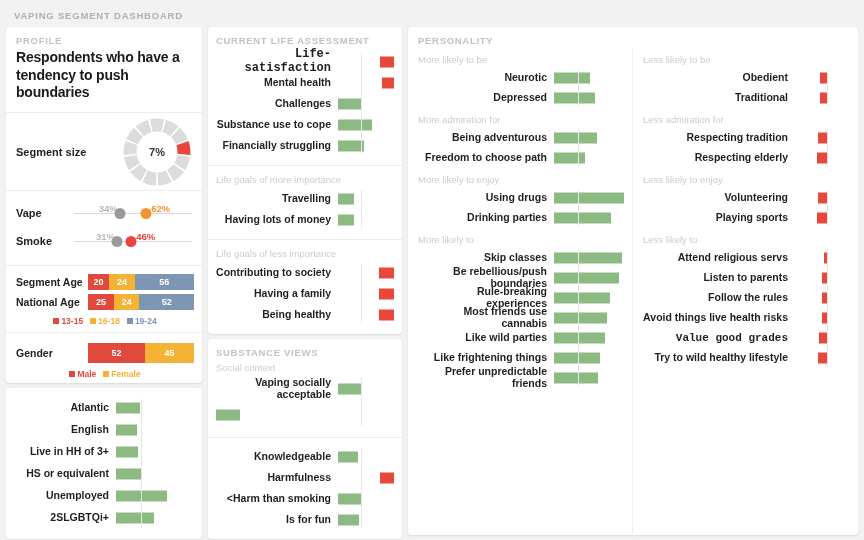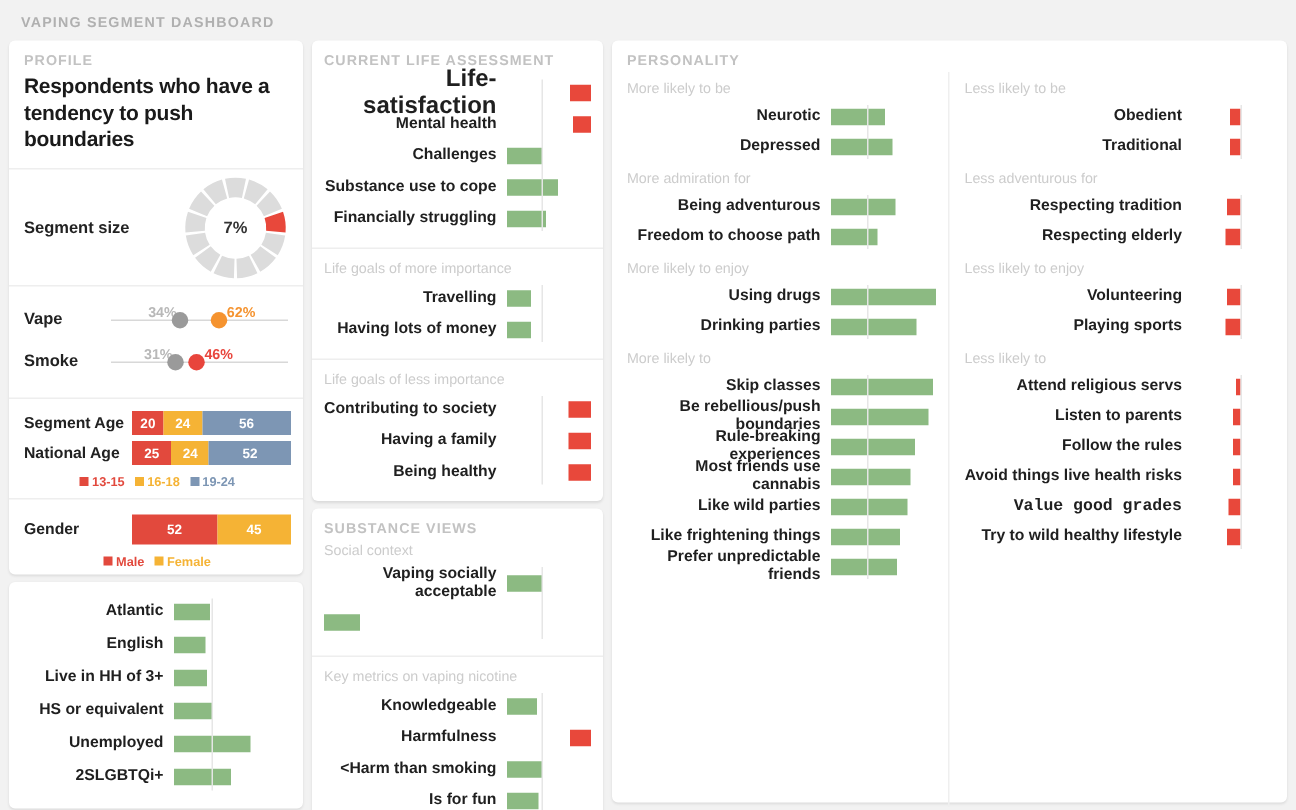--- a/index.html
+++ b/index.html
@@ -278,21 +278,21 @@
     </div>
 
     <div class="col2">
 
       <div class="card">
         <div class="c2pad c2div">
           <div class="sec-title" style="margin-bottom:5px;">CURRENT LIFE ASSESSMENT</div>
           <div class="bars" id="cl-bars">
               <div class="bars" style="position: relative;">
                 <div class="bar-row" style="height: 21px;">
-                  <div class="bar-label" style="width: 122px; font-size: 16px;">Life-satisfaction</div>
+                  <div class="bar-label" style="width: 122px; font-size: 12px; font-family: Liberation Mono, monospace;">Life-satisfaction</div>
                   <div class="bar-track" style="width: 56px; height: 21px;">
                     <div class="bar red" style="width: 14.1px; right: 0px;"></div>
                   </div>
                 </div>
                 <div class="bar-row" style="height: 21px;">
                   <div class="bar-label" style="width: 122px; font-size: 10.5px;">Mental health</div>
                   <div class="bar-track" style="width: 56px; height: 21px;">
                     <div class="bar red" style="width: 12.22px; right: 0px;"></div>
                   </div>
                 </div>
@@ -380,21 +380,20 @@
                 </div>
                 <div class="bar-row" style="height: 26px;">
                   <div class="bar-track" style="width: 56px; height: 26px;">
                     <div class="bar green" style="width: 24.44px; left: 0px;"></div>
                   </div>
                 </div>
                 <div class="gridline" style="top: 2px; bottom: 2px; left: 145px;"></div>
               </div>
             </div>
             <div class="c2pad" style="padding-top: 8px;">
-              <div class="grp-title" style="margin-bottom: 3px;">Key metrics on vaping nicotine</div>
               <div class="bars" style="position: relative;">
                 <div class="bar-row" style="height: 21px;">
                   <div class="bar-label" style="width: 122px; font-size: 10.5px;">Knowledgeable</div>
                   <div class="bar-track" style="width: 56px; height: 21px;">
                     <div class="bar green" style="width: 19.74px; left: 0px;"></div>
                   </div>
                 </div>
                 <div class="bar-row" style="height: 21px;">
                   <div class="bar-label" style="width: 122px; font-size: 10.5px;">Harmfulness</div>
                   <div class="bar-track" style="width: 56px; height: 21px;">
@@ -540,21 +539,21 @@
                 <div class="bar-row" style="height: 20px;">
                   <div class="bar-label" style="width: 152px; font-size: 10.5px;">Traditional</div>
                   <div class="bar-track" style="width: 32px; height: 20px;">
                     <div class="bar red" style="width: 6.6px; right: 0px;"></div>
                   </div>
                 </div>
                 <div class="gridline" style="top: 2px; bottom: 2px; left: 184px;"></div>
               </div>
             </div>
             <div class="p-grp" style="padding-top: 6px;">
-              <div class="grp-title" style="margin-bottom: 3px;">Less adventurous for</div>
+              <div class="grp-title" style="margin-bottom: 3px;">Less admiration for</div>
               <div class="bars" style="position: relative;">
                 <div class="bar-row" style="height: 20px;">
                   <div class="bar-label" style="width: 152px; font-size: 10.5px;">Respecting tradition</div>
                   <div class="bar-track" style="width: 32px; height: 20px;">
                     <div class="bar red" style="width: 9px; right: 0px;"></div>
                   </div>
                 </div>
                 <div class="bar-row" style="height: 20px;">
                   <div class="bar-label" style="width: 152px; font-size: 10.5px;">Respecting elderly</div>
                   <div class="bar-track" style="width: 32px; height: 20px;">

